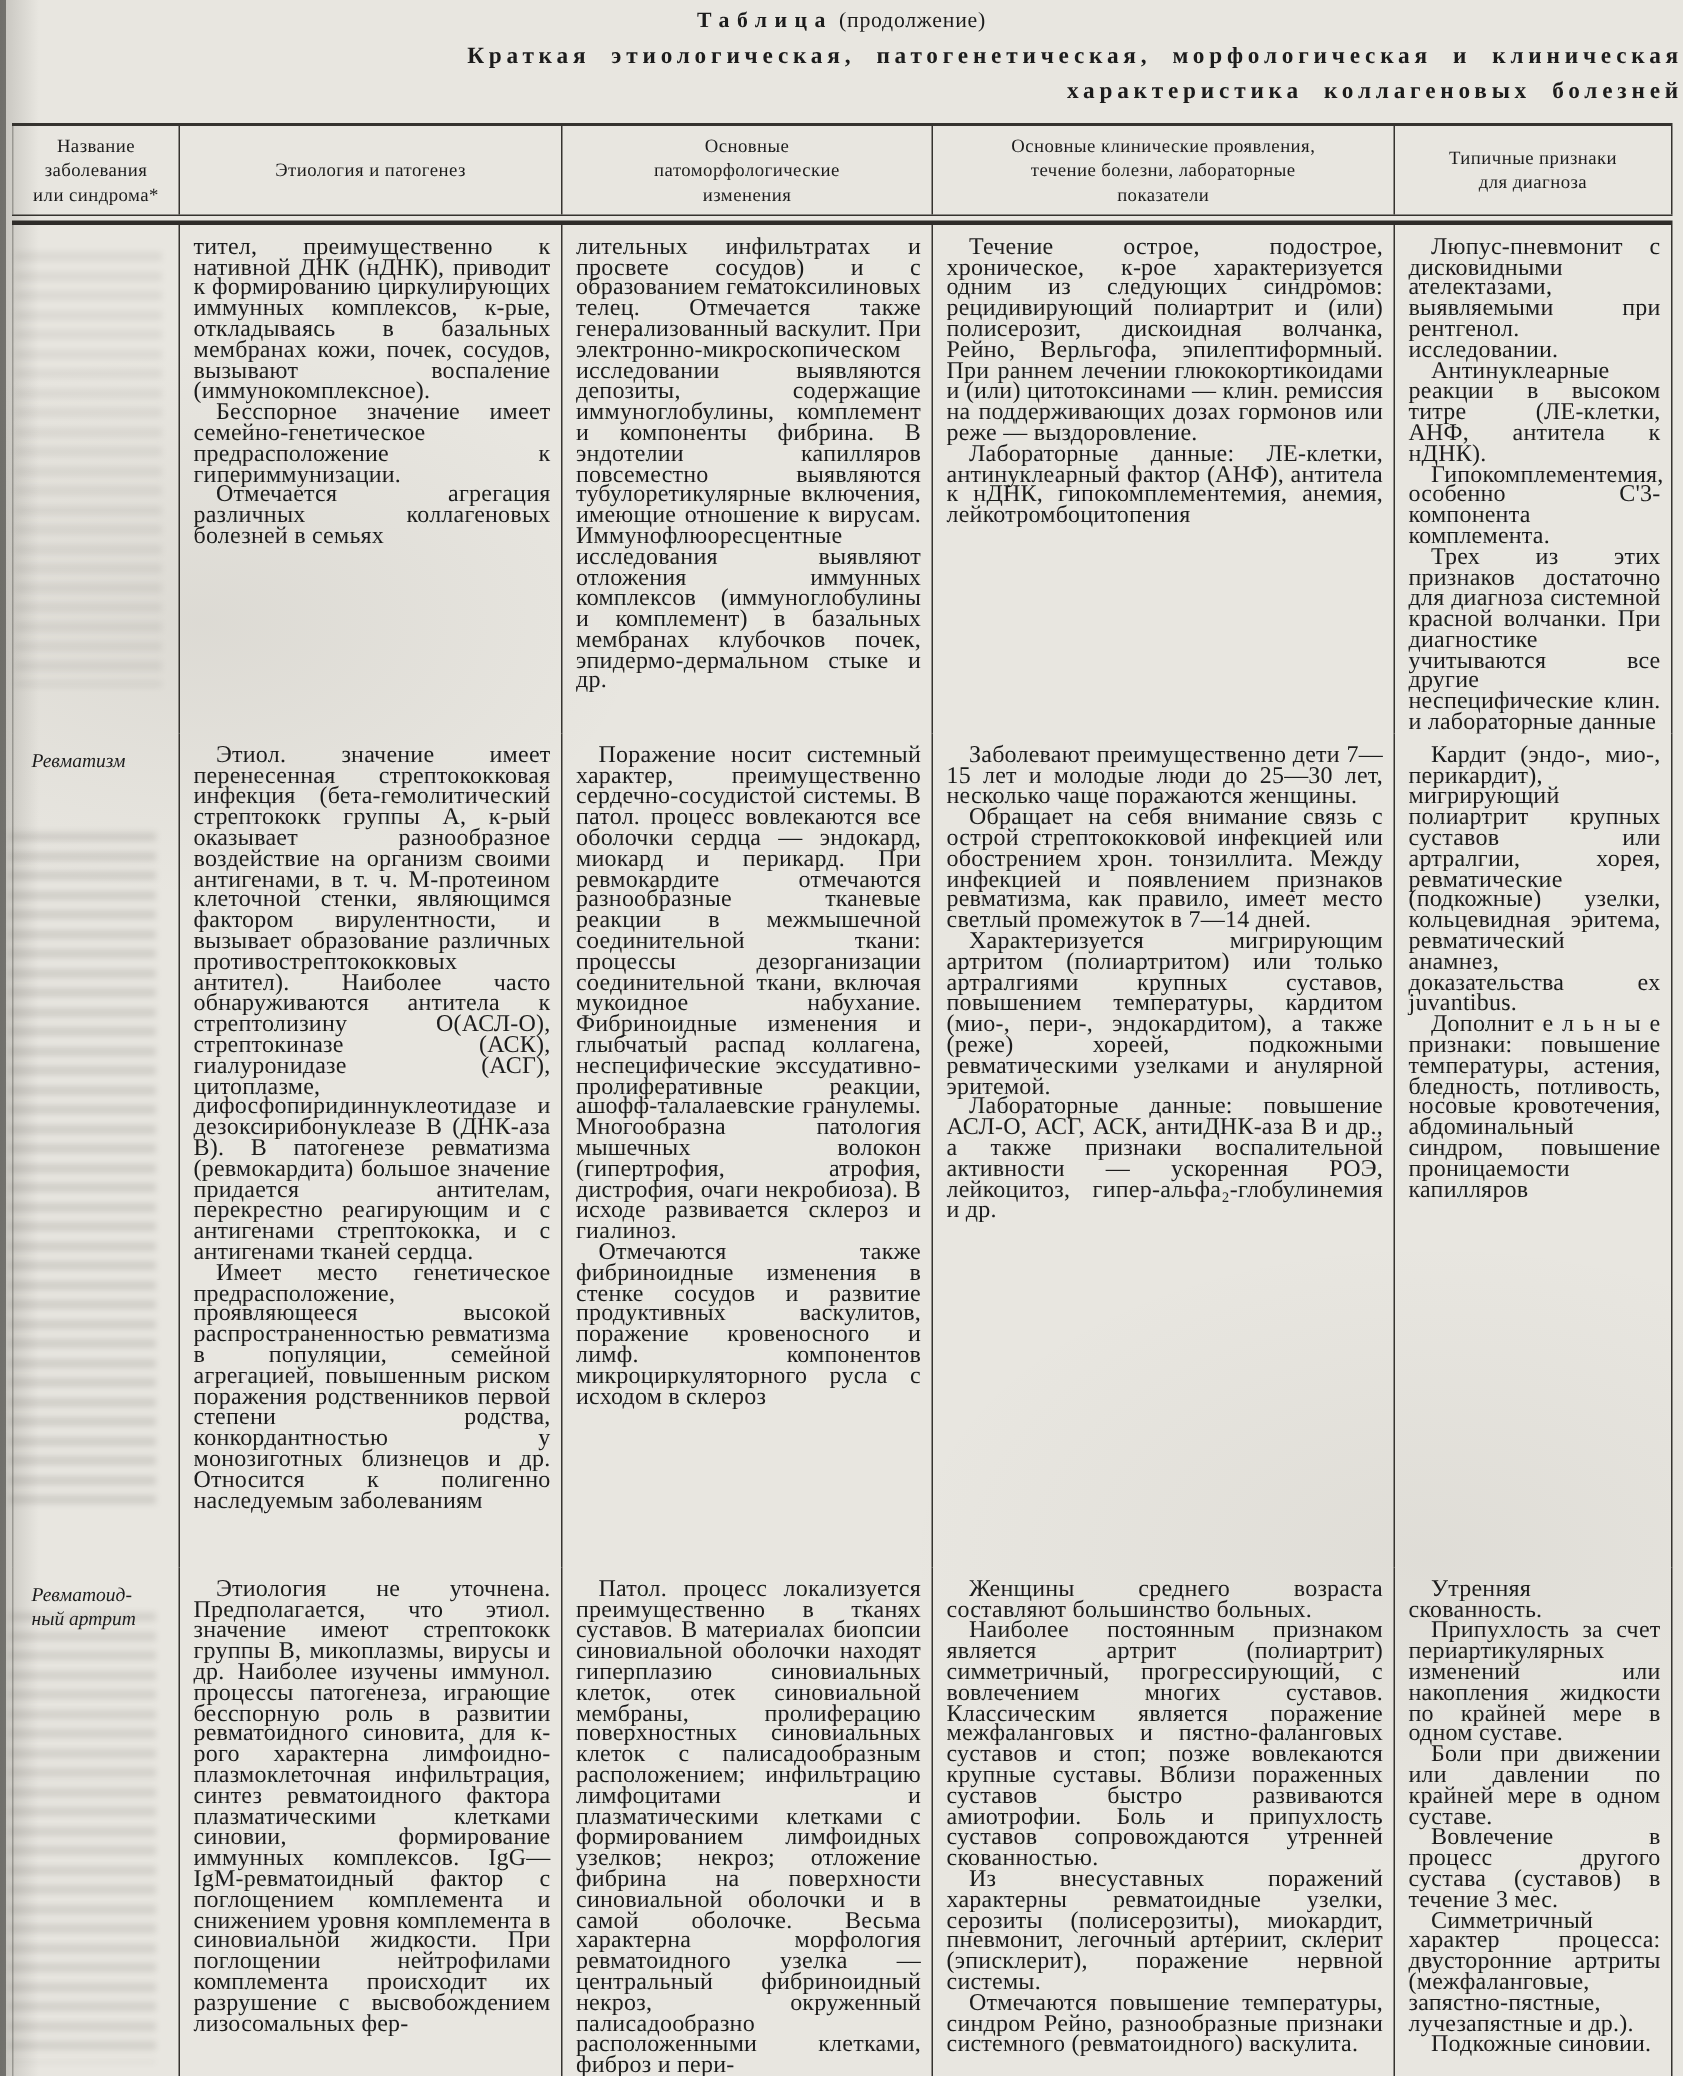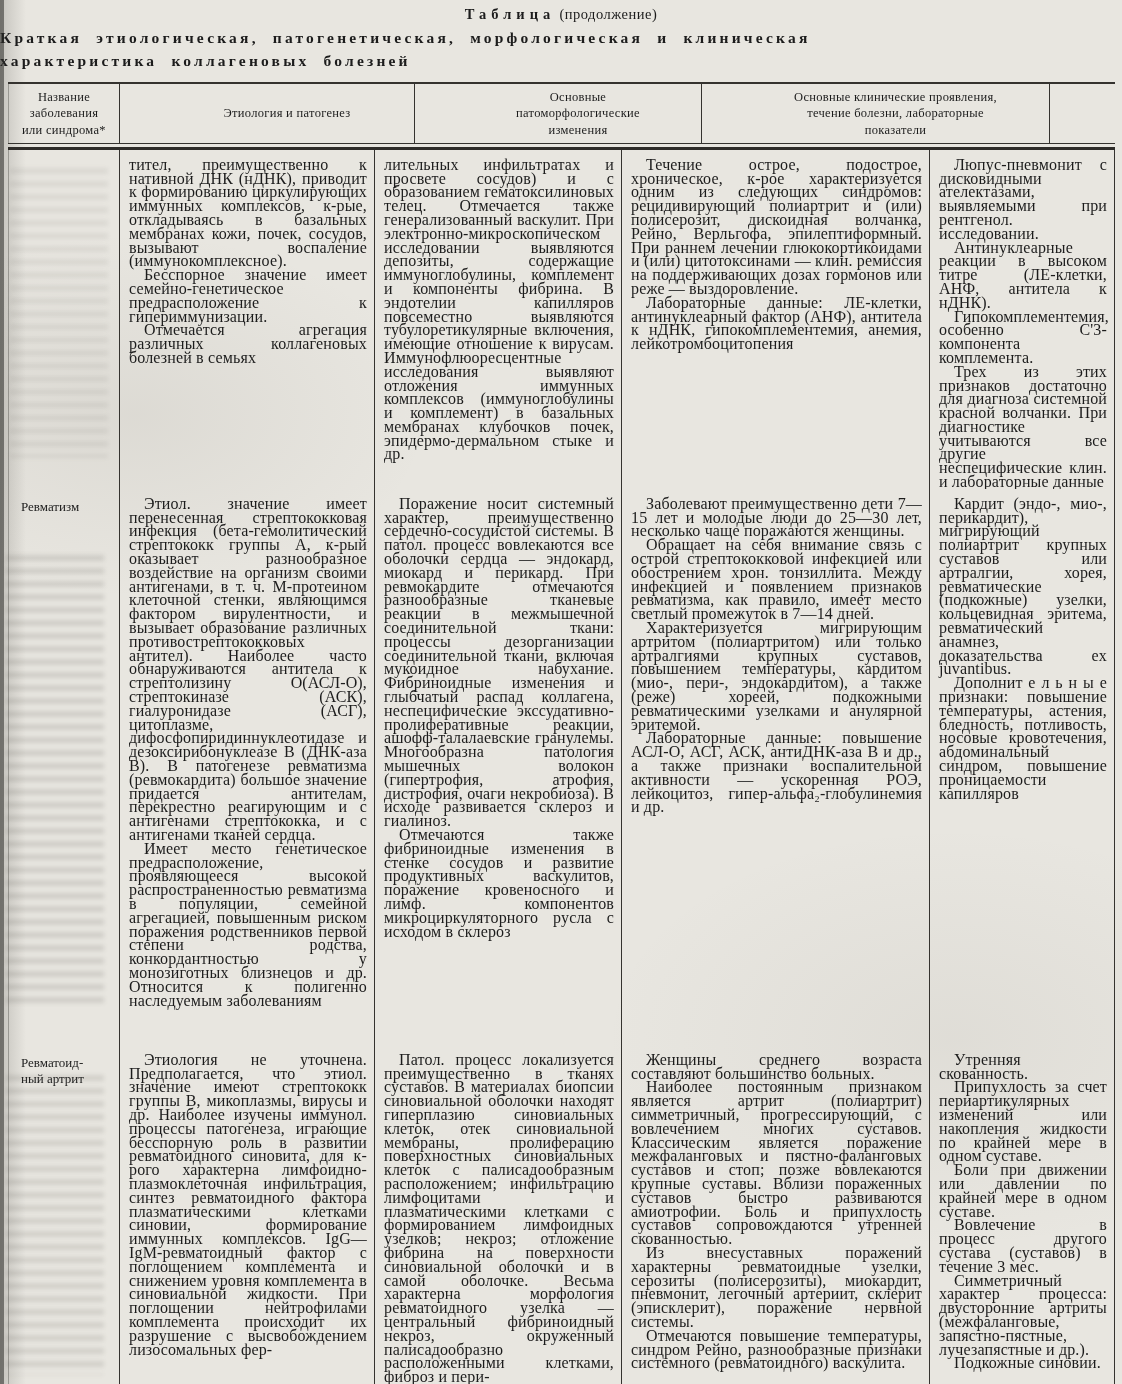--- a/index.html
+++ b/index.html
@@ -15,49 +15,49 @@
     overflow:hidden;
     font-family:"Liberation Serif","DejaVu Serif",serif;
     color:#1c1c1c;
   }
   .scan-edge { position:absolute; left:0; top:0; width:4px; height:100%; background:#2b2b28; opacity:.55; }
 
   
   .caption { text-align:center; padding-top:6px; font-size:14.5px; }
   .caption .cap-bold { font-weight:bold; letter-spacing:5px; }
   .caption .cap-rest { letter-spacing:.5px; }
-  .title { text-align:left; font-weight:bold; font-size:15.5px; line-height:1.5;
+  .title { text-align:right; font-weight:bold; font-size:15.5px; line-height:1.5;
            letter-spacing:3.2px; word-spacing:7px; margin-top:3px; }
 
   
   .tbl { position:absolute; left:8px; top:82px; width:1107px; }
   .thead {
     display:grid; grid-template-columns:112px 255px 247px 308px 185px;
-    border-top:2px solid #35332f; border-bottom:1px solid #35332f;gap:40px;
+    border-top:2px solid #35332f; border-bottom:1px solid #35332f;
   }
   .th {
     font-size:12.5px; line-height:1.3; text-align:center; white-space:pre-line;
     display:flex; align-items:center; justify-content:center;
     padding:5px 3px; border-right:1px solid #35332f; letter-spacing:.3px;
   }
   .th:last-child { border-right:1px solid #35332f; }
   .th:first-child { border-left:1px solid rgba(53,51,47,.35); }
   .thick-rule { height:3px; background:#2e2c29; margin-top:3px; }
 
   .tbody { display:grid; grid-template-columns:112px 255px 247px 308px 185px; }
   .cell {
     border-right:1px solid #35332f;
     padding:8px 7px 0 9px;
     font-size:16px; line-height:13.8px;
     text-align:justify; letter-spacing:.15px;
     overflow:hidden;
   }
   .label-cell {
     border-right:1px solid #35332f; border-left:1px solid rgba(53,51,47,.35);
-    font-size:13px; line-height:1.25;
+    font-style:italic; font-size:13px; line-height:1.25;
     padding:10px 2px 0 12px; white-space:pre-line; text-align:left;
     position:relative;
   }
   .r1 { min-height:326px; }
   .r2 { min-height:546px; }
   .r3 { min-height:430px; }
   p.para { margin:0; text-indent:15px; }
   p.para.flush { text-indent:0; }
 
   

